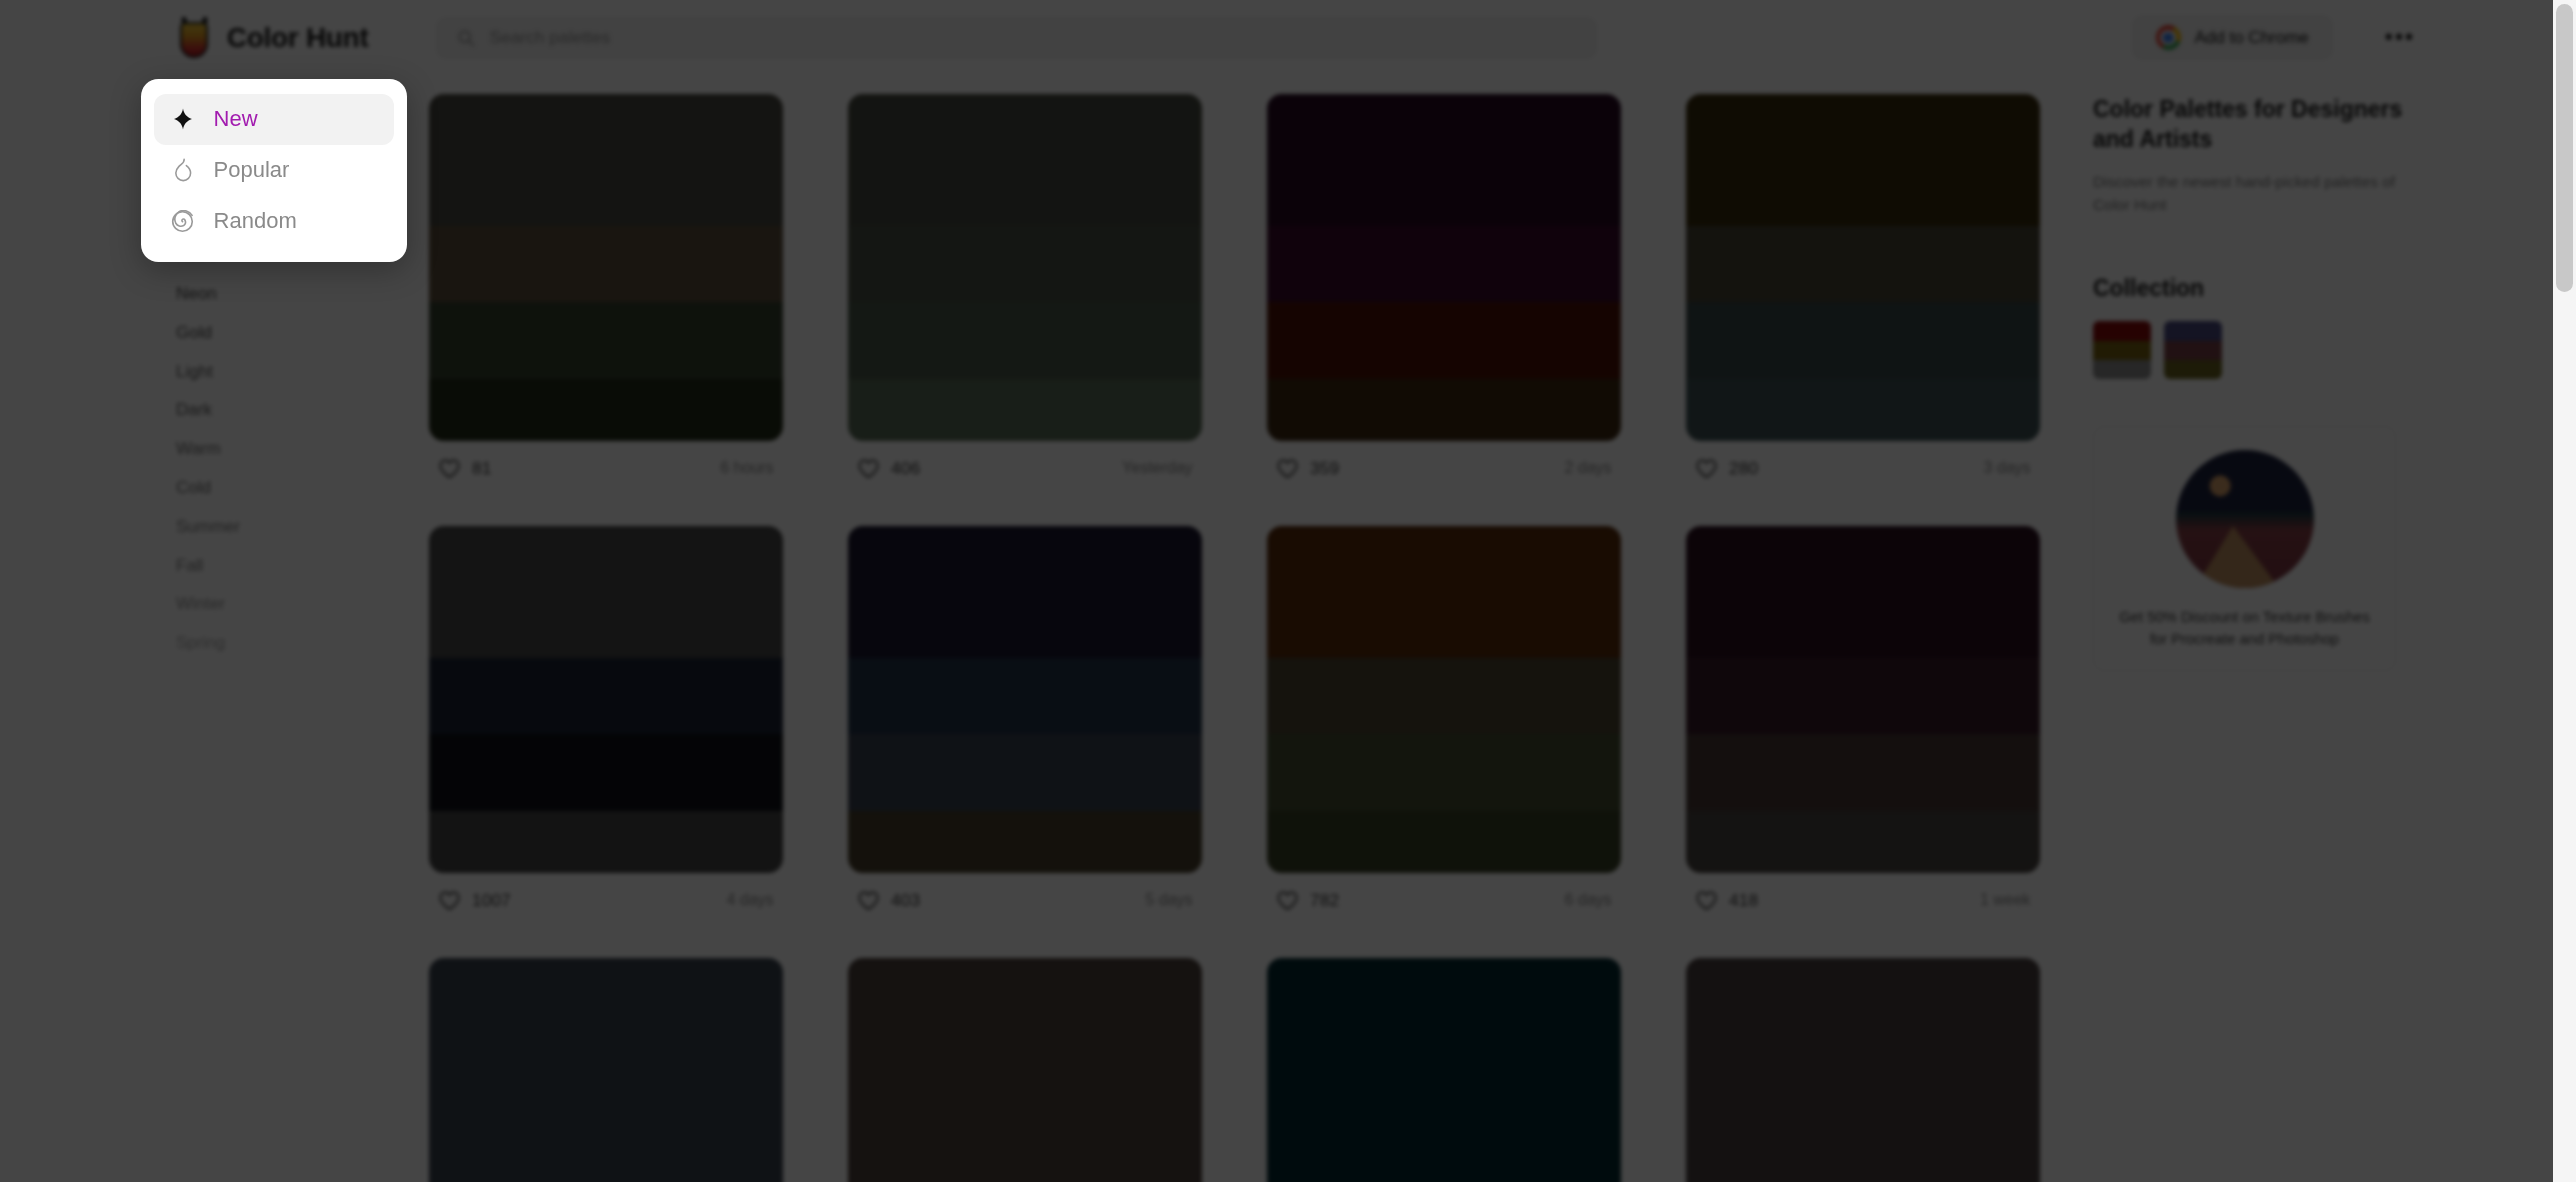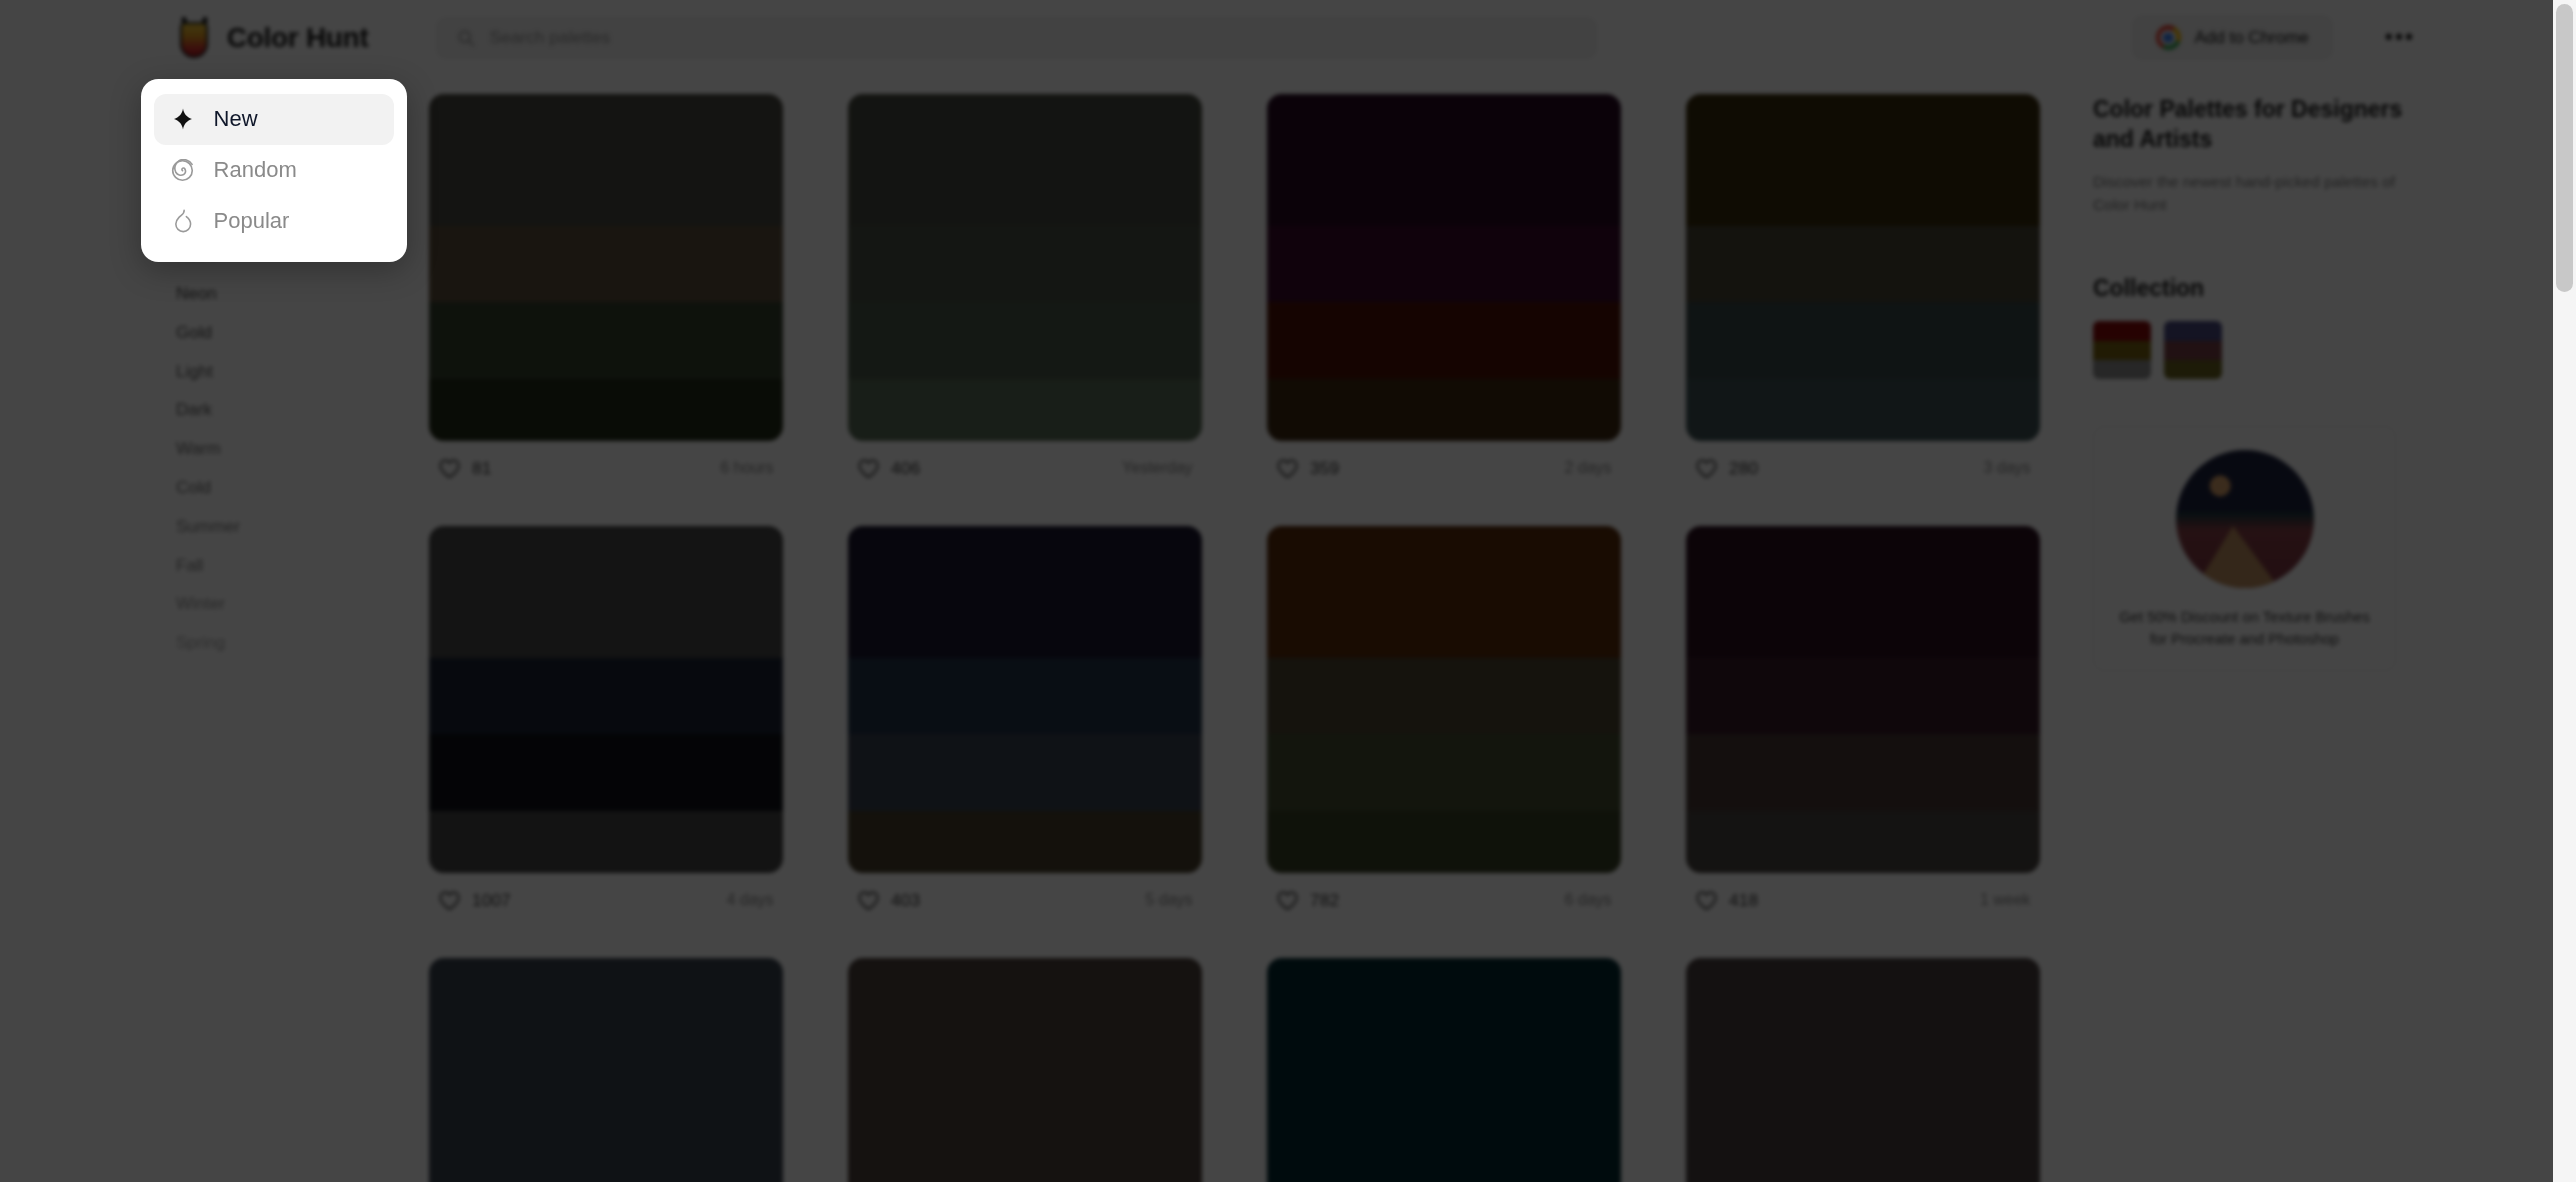--- a/index.html
+++ b/index.html
@@ -258,21 +258,21 @@
     z-index: 50;
   }
   .dd-item {
     display: flex; align-items: center; gap: 17.4px;
     padding: 12px 14.8px;
     border-radius: 12px;
     font-size: 22px;
     color: #8a8a8a;
     cursor: pointer;
   }
-  .dd-item.active { background: #f2f2f2; color: #0f172a; }
+  .dd-item.active { background: #f2f2f2; color: #a21caf; }
   .dd-ico { width: 27px; height: 27px; display:flex; align-items:center; justify-content:center; }
 
   
   .scrollbar {
     position: absolute;
     right: 0; top: 0;
     width: 23px; height: 1182px;
     background: #f5f5f5;
     z-index: 60;
   }
@@ -545,34 +545,34 @@
     <span class="dd-ico">
       <svg width="24" height="24" viewBox="0 0 24 24">
         <path d="M12 1.5c.9 5.3 3.3 8.3 9 10.5-5.7 2.2-8.1 5.2-9 10.5-.9-5.3-3.3-8.3-9-10.5 5.7-2.2 8.1-5.2 9-10.5z" fill="#111"></path>
       </svg>
     </span>
     <span>New</span>
   </div>
 
   <div class="dd-item">
     <span class="dd-ico">
+      <svg width="21.5" height="24" viewBox="0 0 22 26" fill="none">
+        <path d="M12.5 1.5c.4 4 -3.2 5.1 -5.6 7.6 -2.2 2.3 -3.4 4.6 -3.4 7.2 0 4.6 3.6 8.2 8 8.2s8 -3.6 8 -8.2c0 -3.6 -2.3 -6.3 -4.6 -8.1" stroke="#9a9a9a" stroke-width="1.7" stroke-linecap="round" stroke-linejoin="round"></path>
+      </svg>
+    </span>
+    <span>Popular</span>
+  </div>
+
+  <div class="dd-item">
+    <span class="dd-ico">
       <svg width="23" height="23" viewBox="0 0 24 24" fill="none">
         <path d="M12 12.2a1.6 1.6 0 1 1 2.6 -1.3 3.8 3.8 0 0 1 -1.4 5.3 6.2 6.2 0 0 1 -8.2 -2.4 9.2 9.2 0 0 1 3.5 -12.1 A10.4 10.4 0 0 1 22 5.6" stroke="#9a9a9a" stroke-width="1.7" stroke-linecap="round"></path>
         <circle cx="12" cy="12" r="10.2" stroke="#9a9a9a" stroke-width="1.7"></circle>
       </svg>
     </span>
     <span>Random</span>
   </div>
-
-  <div class="dd-item">
-    <span class="dd-ico">
-      <svg width="21.5" height="24" viewBox="0 0 22 26" fill="none">
-        <path d="M12.5 1.5c.4 4 -3.2 5.1 -5.6 7.6 -2.2 2.3 -3.4 4.6 -3.4 7.2 0 4.6 3.6 8.2 8 8.2s8 -3.6 8 -8.2c0 -3.6 -2.3 -6.3 -4.6 -8.1" stroke="#9a9a9a" stroke-width="1.7" stroke-linecap="round" stroke-linejoin="round"></path>
-      </svg>
-    </span>
-    <span>Popular</span>
-  </div>
 </div>
 
 <div class="scrollbar">
   <div class="scrollthumb"></div>
 </div>
 
 
 </body></html>

